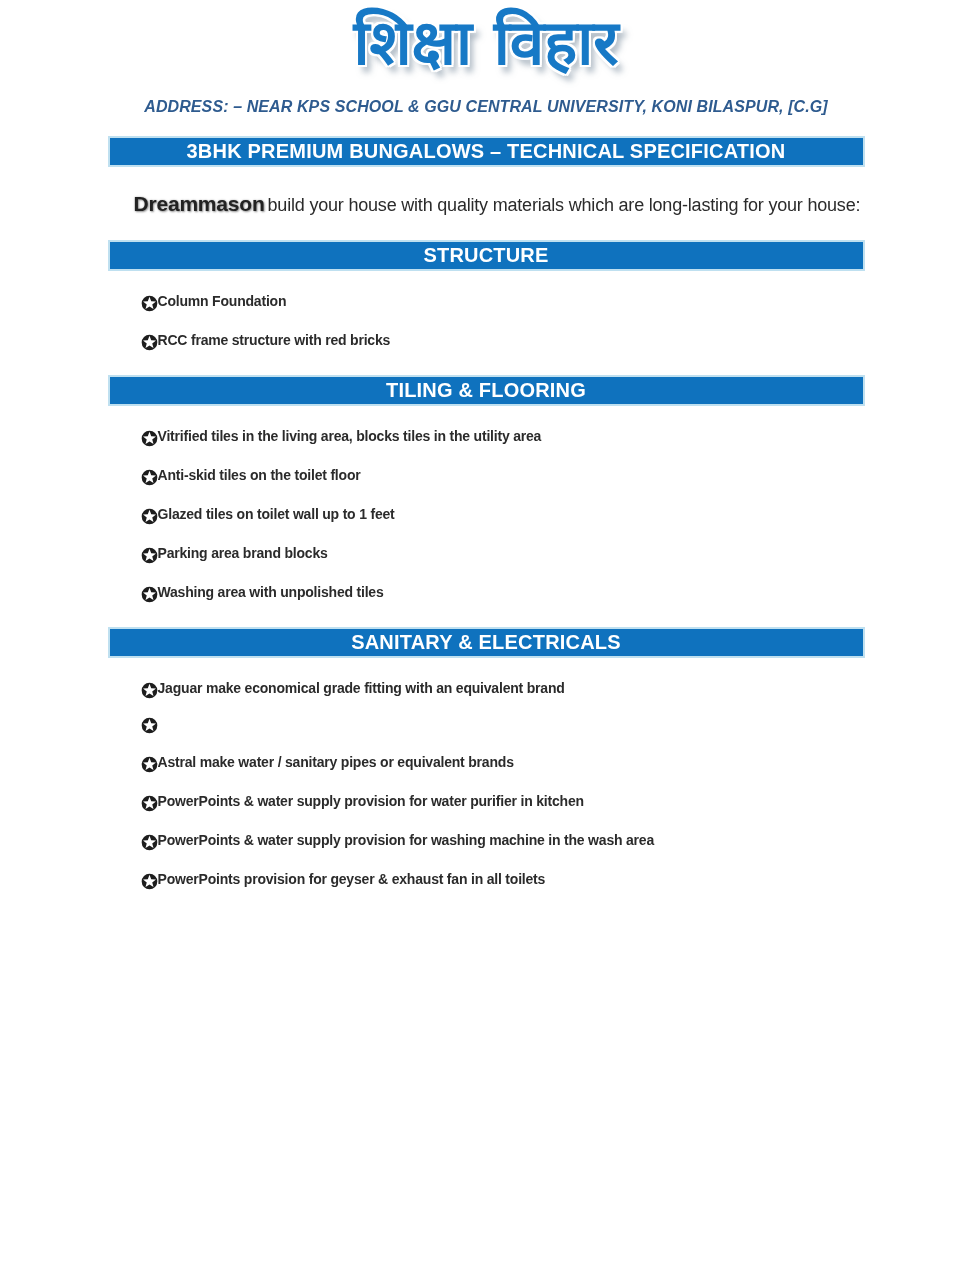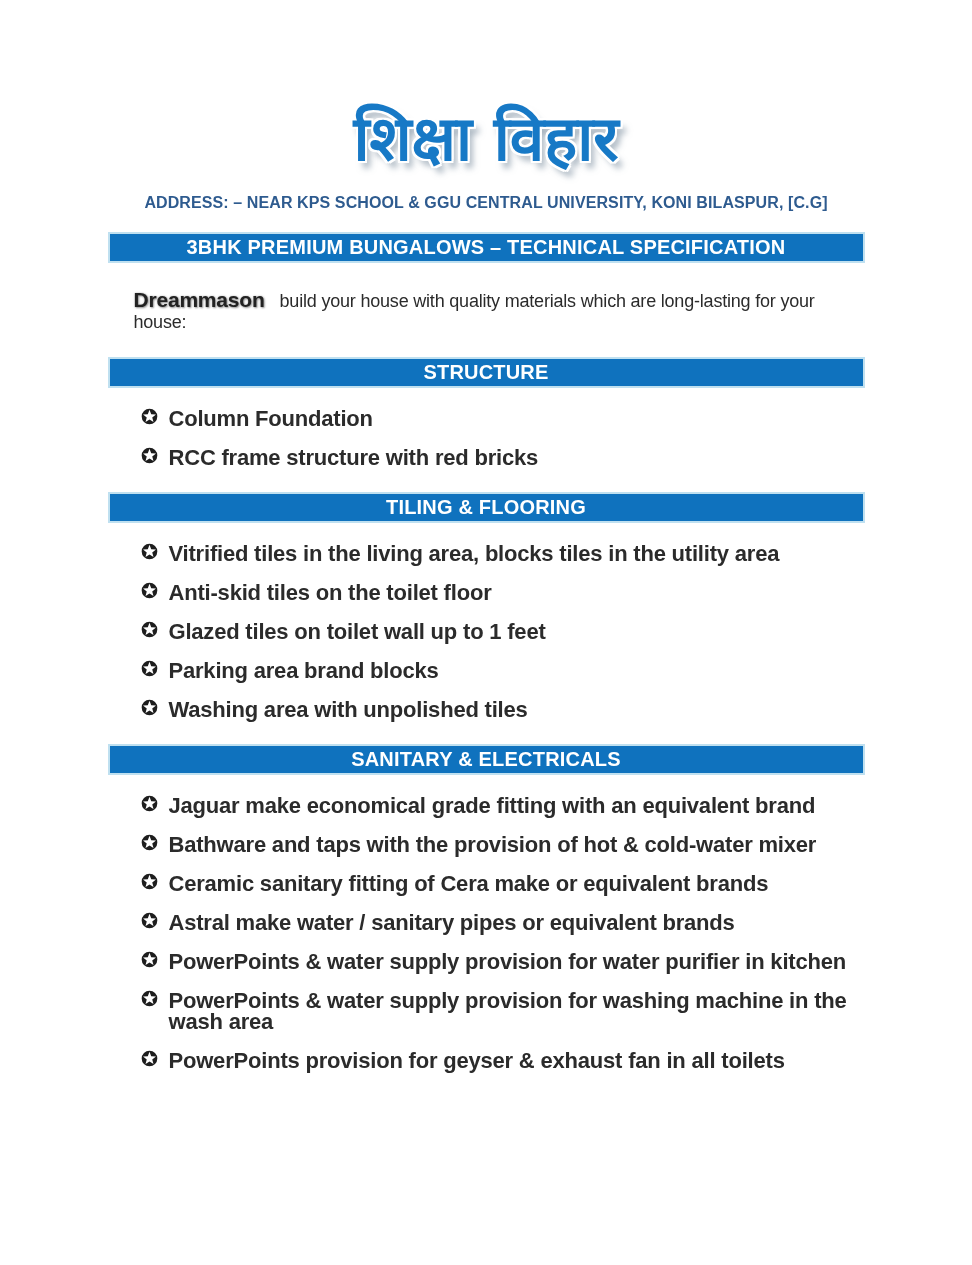--- a/index.html
+++ b/index.html
@@ -12,21 +12,21 @@
   * { box-sizing: border-box; }
   html, body {
     margin: 0; padding: 0;
     background: #ffffff;
   }
   body {
     width: 972px; height: 1265px;
     font-family: "Liberation Sans", sans-serif;
     overflow: hidden;
   }
-  .page { padding-top: 96px; }
+  .page { }
 
   .doc-title {
     text-align: center;
     font-family: "DejaVu Sans", sans-serif;
     font-weight: bold;
     font-size: 62px;
     line-height: 86px;
     color: var(--title-blue);
     text-shadow:
       -2px -2px 0 #ffffff, 2px -2px 0 #ffffff,
@@ -36,20 +36,21 @@
        5px  7px 6px rgba(96,118,138,0.55);
   }
 
   .doc-address {
     margin-top: 12px;
     text-align: center;
     font-weight: bold;
     font-size: 16px;
     letter-spacing: 0.1px;
     color: var(--address-blue);
+    font-style: italic;
   }
 
   .doc {
     width: 757px;
     margin: 0 auto;
   }
 
   .banner {
     margin-top: 20px;
     height: 31px;
@@ -67,36 +68,35 @@
 
   .intro {
     margin: 25px 0 0 26px;
     font-size: 18px;
     color: var(--body-text);
     letter-spacing: -0.2px;
   }
   .intro .brand {
     font-weight: bold;
     font-size: 21px;
-    margin-right: 15px;
+    margin-right: 3px;
     color: #222222;
     text-shadow: 1px 1px 2px rgba(120,120,120,0.75), 0 0 2px rgba(140,140,140,0.6);
   }
 
   ul.item-list {
     list-style: none;
     margin: 0;
     padding: 20px 0 0 33px;
   }
   ul.item-list li {
     display: flex;
-    align-items: flex-start;
-    gap: 11px;
-    font-weight: bold;
-    font-size: 22px;
+    align-items: flex-end;
+    font-weight: bold;
+    font-size: 14px;
     line-height: 21px;
     letter-spacing: -0.2px;
     color: var(--body-text);
     margin-bottom: 18px;
   }
   .bullet-icon {
     width: 17px; height: 17px;
     flex: 0 0 17px;
     display: inline-block;
   }
@@ -227,33 +227,22 @@
   </li>
 
   <li>
     <span class="bullet-icon">
       <svg viewBox="0 0 20 20" xmlns="http://www.w3.org/2000/svg" aria-hidden="true">
         <path fill="#1d1d1d" fill-rule="evenodd" d="
           M10,0.8 A9.2,9.2 0 1,0 10,19.2 A9.2,9.2 0 1,0 10,0.8 Z
           M10,2 L12,7.25 L17.61,7.53 L13.23,11.05 L14.7,16.47 L10,13.4 L5.3,16.47 L6.77,11.05 L2.39,7.53 L8,7.25 Z"></path>
       </svg>
     </span>
-    <span>Bathware and taps with the provision of hot &amp; cold-water mixer</span>
-  </li>
-
-  <li>
-    <span class="bullet-icon">
-      <svg viewBox="0 0 20 20" xmlns="http://www.w3.org/2000/svg" aria-hidden="true">
-        <path fill="#1d1d1d" fill-rule="evenodd" d="
-          M10,0.8 A9.2,9.2 0 1,0 10,19.2 A9.2,9.2 0 1,0 10,0.8 Z
-          M10,2 L12,7.25 L17.61,7.53 L13.23,11.05 L14.7,16.47 L10,13.4 L5.3,16.47 L6.77,11.05 L2.39,7.53 L8,7.25 Z"></path>
-      </svg>
-    </span>
-    <span>Ceramic sanitary fitting of Cera make or equivalent brands</span>
-  </li>
+  </li>
+
 
   <li>
     <span class="bullet-icon">
       <svg viewBox="0 0 20 20" xmlns="http://www.w3.org/2000/svg" aria-hidden="true">
         <path fill="#1d1d1d" fill-rule="evenodd" d="
           M10,0.8 A9.2,9.2 0 1,0 10,19.2 A9.2,9.2 0 1,0 10,0.8 Z
           M10,2 L12,7.25 L17.61,7.53 L13.23,11.05 L14.7,16.47 L10,13.4 L5.3,16.47 L6.77,11.05 L2.39,7.53 L8,7.25 Z"></path>
       </svg>
     </span>
     <span>Astral make water / sanitary pipes or equivalent brands</span>

